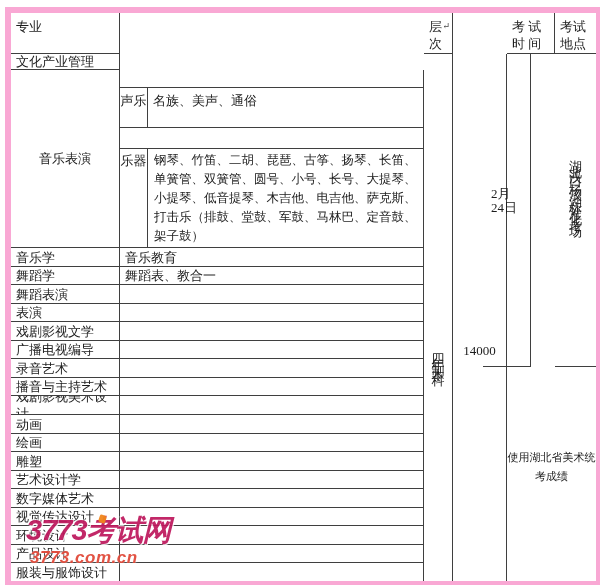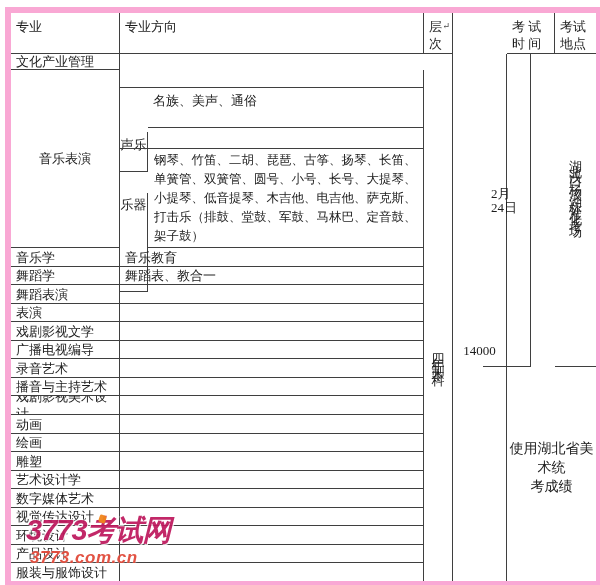--- a/index.html
+++ b/index.html
@@ -8,48 +8,47 @@
   .tbl{position:absolute;left:5px;top:7px;width:585px;height:568px;border:6px solid #f9a8d4;}
   .cell{position:absolute;box-sizing:border-box;border-right:1px solid #3f3f3f;border-bottom:1px solid #3f3f3f;
         display:flex;align-items:center;font-size:13px;line-height:17px;overflow:hidden;}
   .no-r{border-right:none;}
   .no-b{border-bottom:none;}
   .lbl{padding-left:5px;}
   .hdr{align-items:flex-start;padding:5px 2px 0 5px;white-space:pre-line;}
   .top{align-items:flex-start;padding-top:4px;}
   .ctr{justify-content:center;}
   .ml{white-space:pre-line;}
-  .stack{justify-content:center;text-align:center;padding:4px 0 0 0;margin-top:44px;}
+  .stack{justify-content:center;text-align:center;padding:4px 0 0 0;}
   .instr{font-size:12.5px;line-height:19px;padding:2px 2px 0 6px;align-items:flex-start;white-space:pre-line;}
   .vtext{writing-mode:vertical-rl;}
   .level-cell{justify-content:center;padding-top:75px;}
   .level-cell .vtext{letter-spacing:5px;}
   .tuition-cell{padding-top:65px;}
   .time-cell{padding-left:8px;padding-bottom:19px;line-height:14px;}
   .site-cell{justify-content:center;padding-bottom:51px;}
   .site-cell .vtext{letter-spacing:6px;}
-  .note-cell{font-size:14px;line-height:19px;text-align:center;padding-bottom:14px;}
+  .note-cell{font-size:11px;line-height:19px;text-align:center;padding-bottom:14px;}
   .lvl-mark{font-size:9px;color:#4a4a4a;}
   .wm-title{position:absolute;left:26px;top:516px;z-index:5;font-family:"Liberation Sans","DejaVu Sans",sans-serif;
         font-weight:bold;font-style:italic;font-size:29px;line-height:1;letter-spacing:-1px;color:#be185d;opacity:.93;
         text-shadow:0 0 2px #fff,1px 1px 0 rgba(255,255,255,.85),-1px -1px 0 rgba(255,255,255,.85);}
   .wm-url{position:absolute;left:30px;top:549px;z-index:5;font-family:"Liberation Sans","DejaVu Sans",sans-serif;
         font-weight:bold;font-style:italic;font-size:17px;line-height:1;letter-spacing:.5px;color:#e14a3a;opacity:.95;
         text-shadow:0 0 2px #fff;}
   .wm-dot{position:absolute;left:99px;top:515px;width:7px;height:8px;background:#f0861c;border-radius:2px;
         transform:rotate(18deg);z-index:6;opacity:.95;}
 </style>
 </head>
 <body>
 
 <div class="page">
   <div class="tbl">
 
     <div class="cell hdr" style="left:0;top:0;width:109px;height:41px">专业</div>
-    <div class="cell hdr" style="left:109px;top:0;width:304px;height:41px">专业方向</div>
     <div class="cell hdr" style="left:413px;top:0;width:29px;height:41px"><span style="white-space:pre-line">层次</span><span class="lvl-mark">↵</span></div>
     <div class="cell hdr" style="left:496px;top:0;width:48px;height:41px">考 试
 时 间</div>
     <div class="cell hdr no-r" style="left:544px;top:0;width:41px;height:41px">考试
 地点</div>
 
     <div class="cell lbl" style="left:0;top:41px;width:109px;height:16px">文化产业管理</div>
     <div class="cell ctr" style="left:0;top:57px;width:109px;height:178px">音乐表演</div>
     <div class="cell lbl" style="left:0;top:235px;width:109px;height:19px">音乐学</div>
     <div class="cell lbl" style="left:0;top:254px;width:109px;height:18px">舞蹈学</div>

